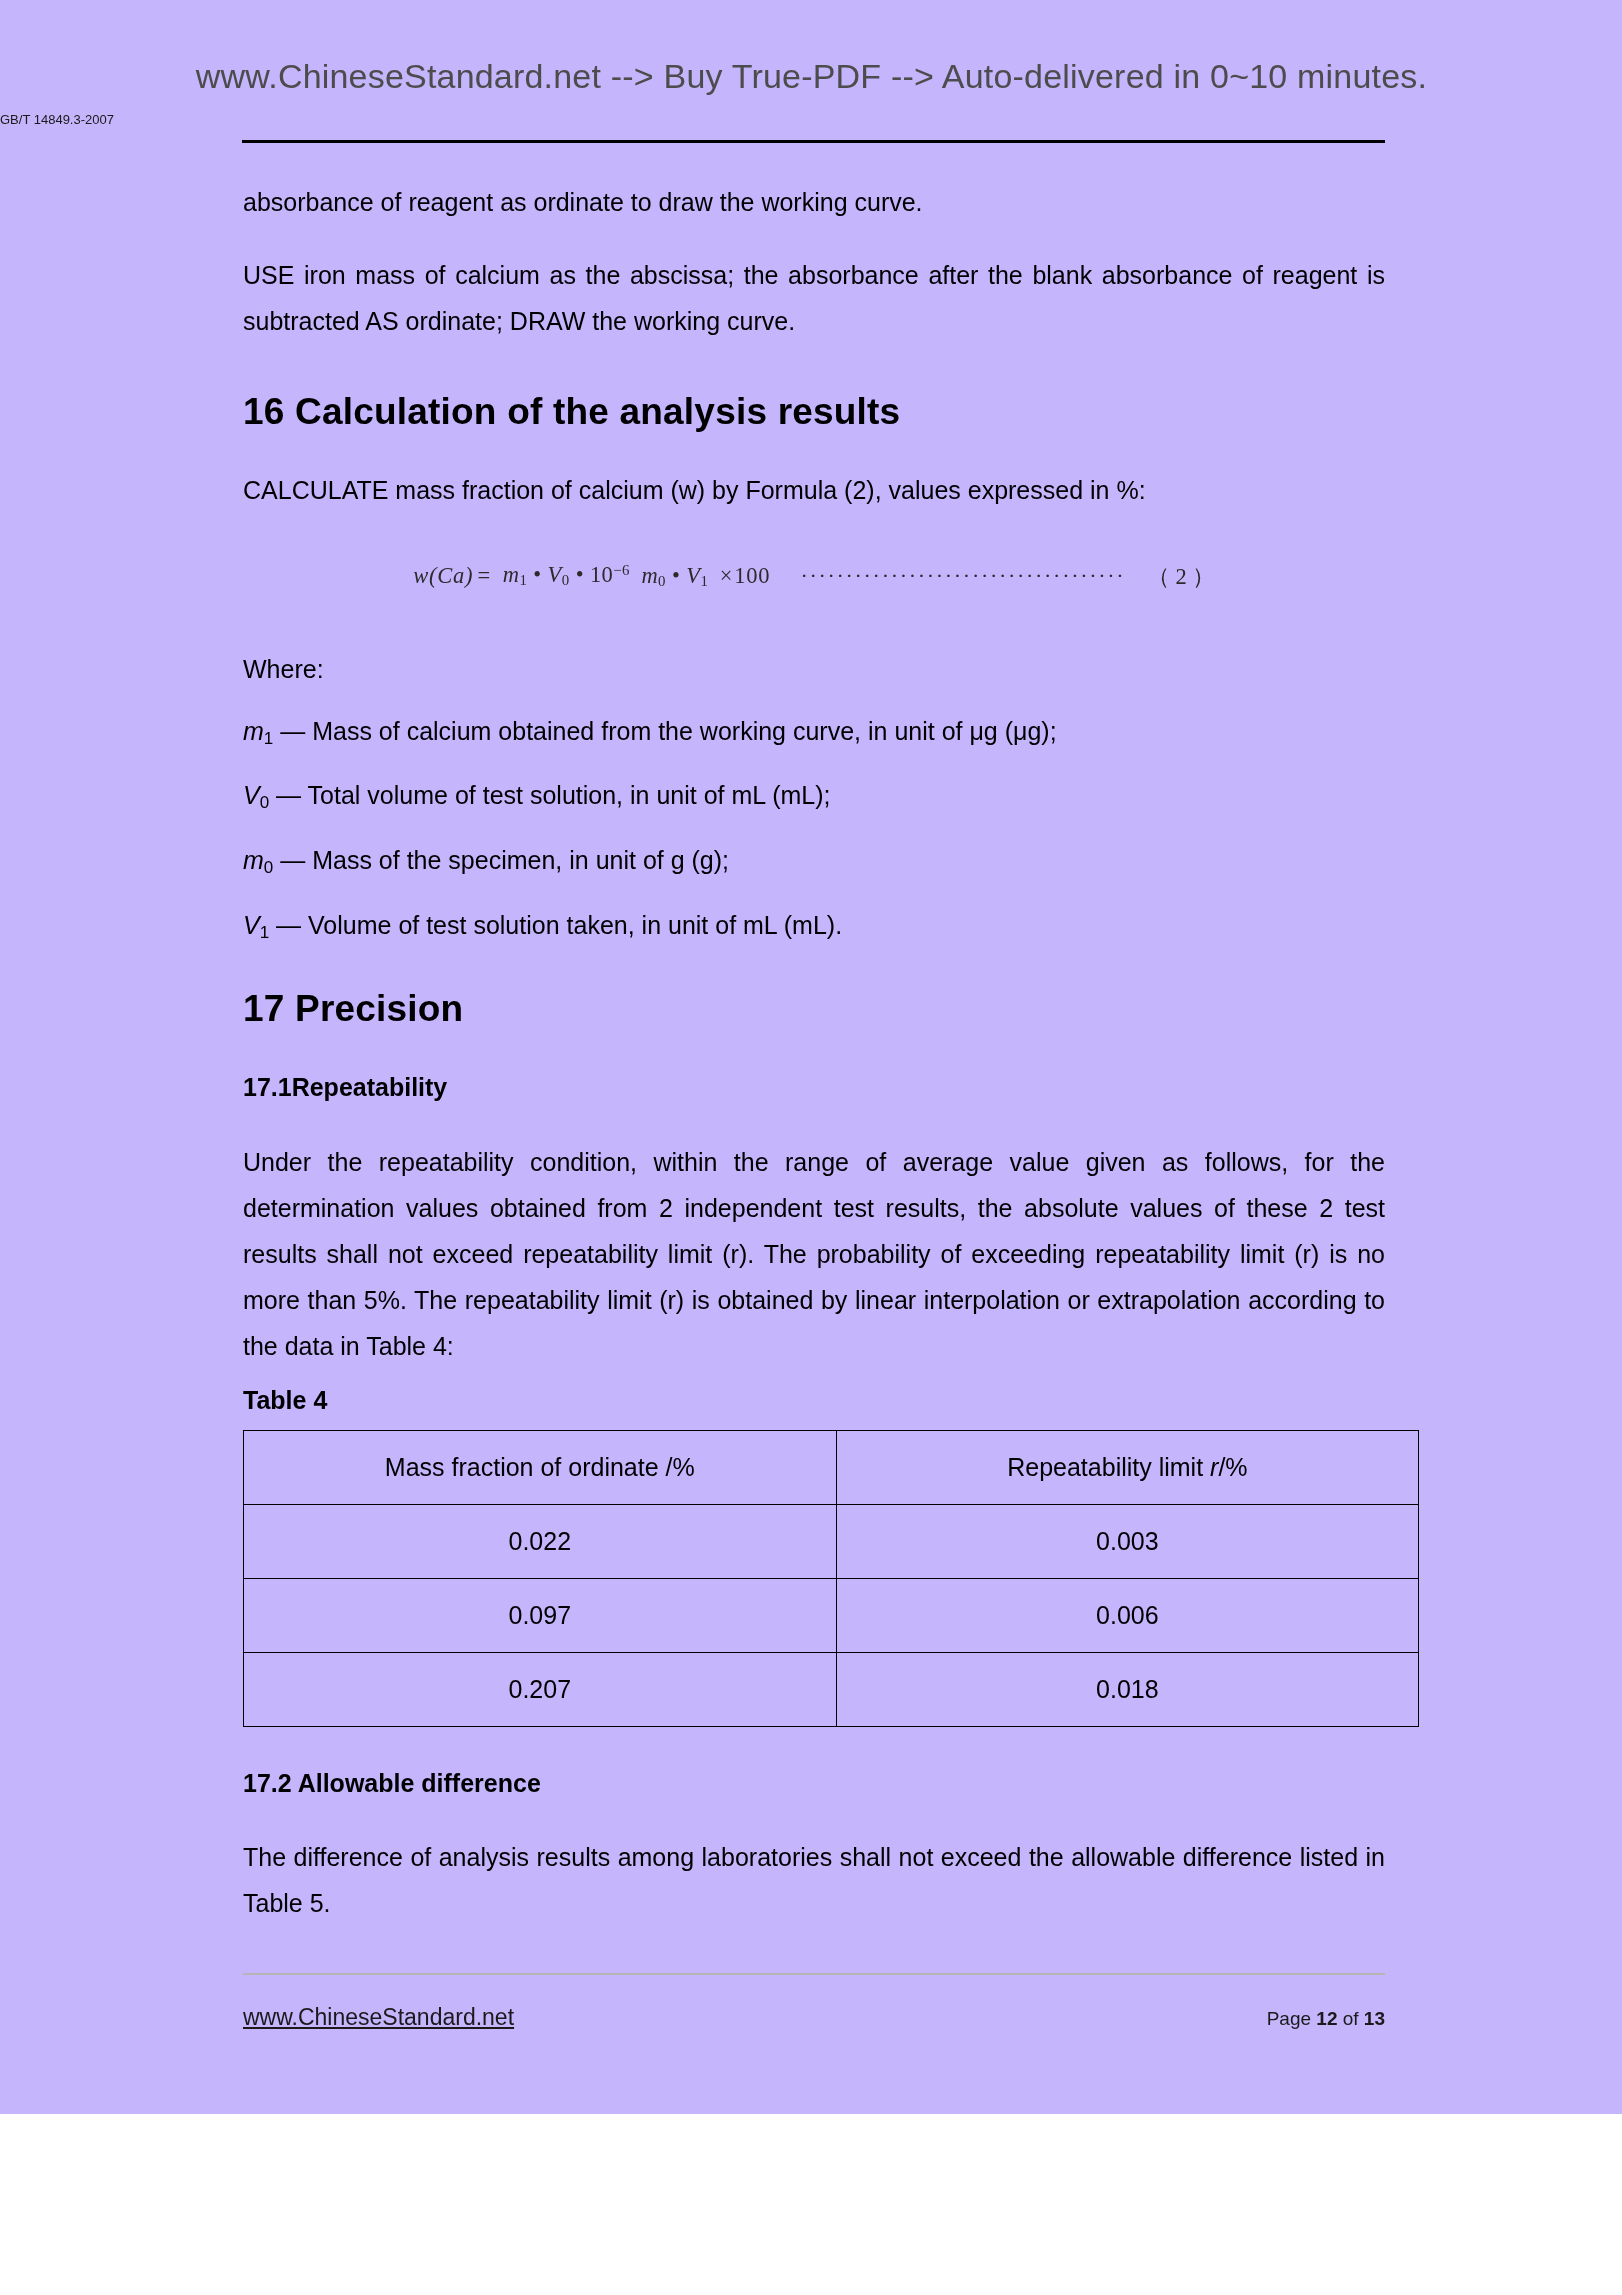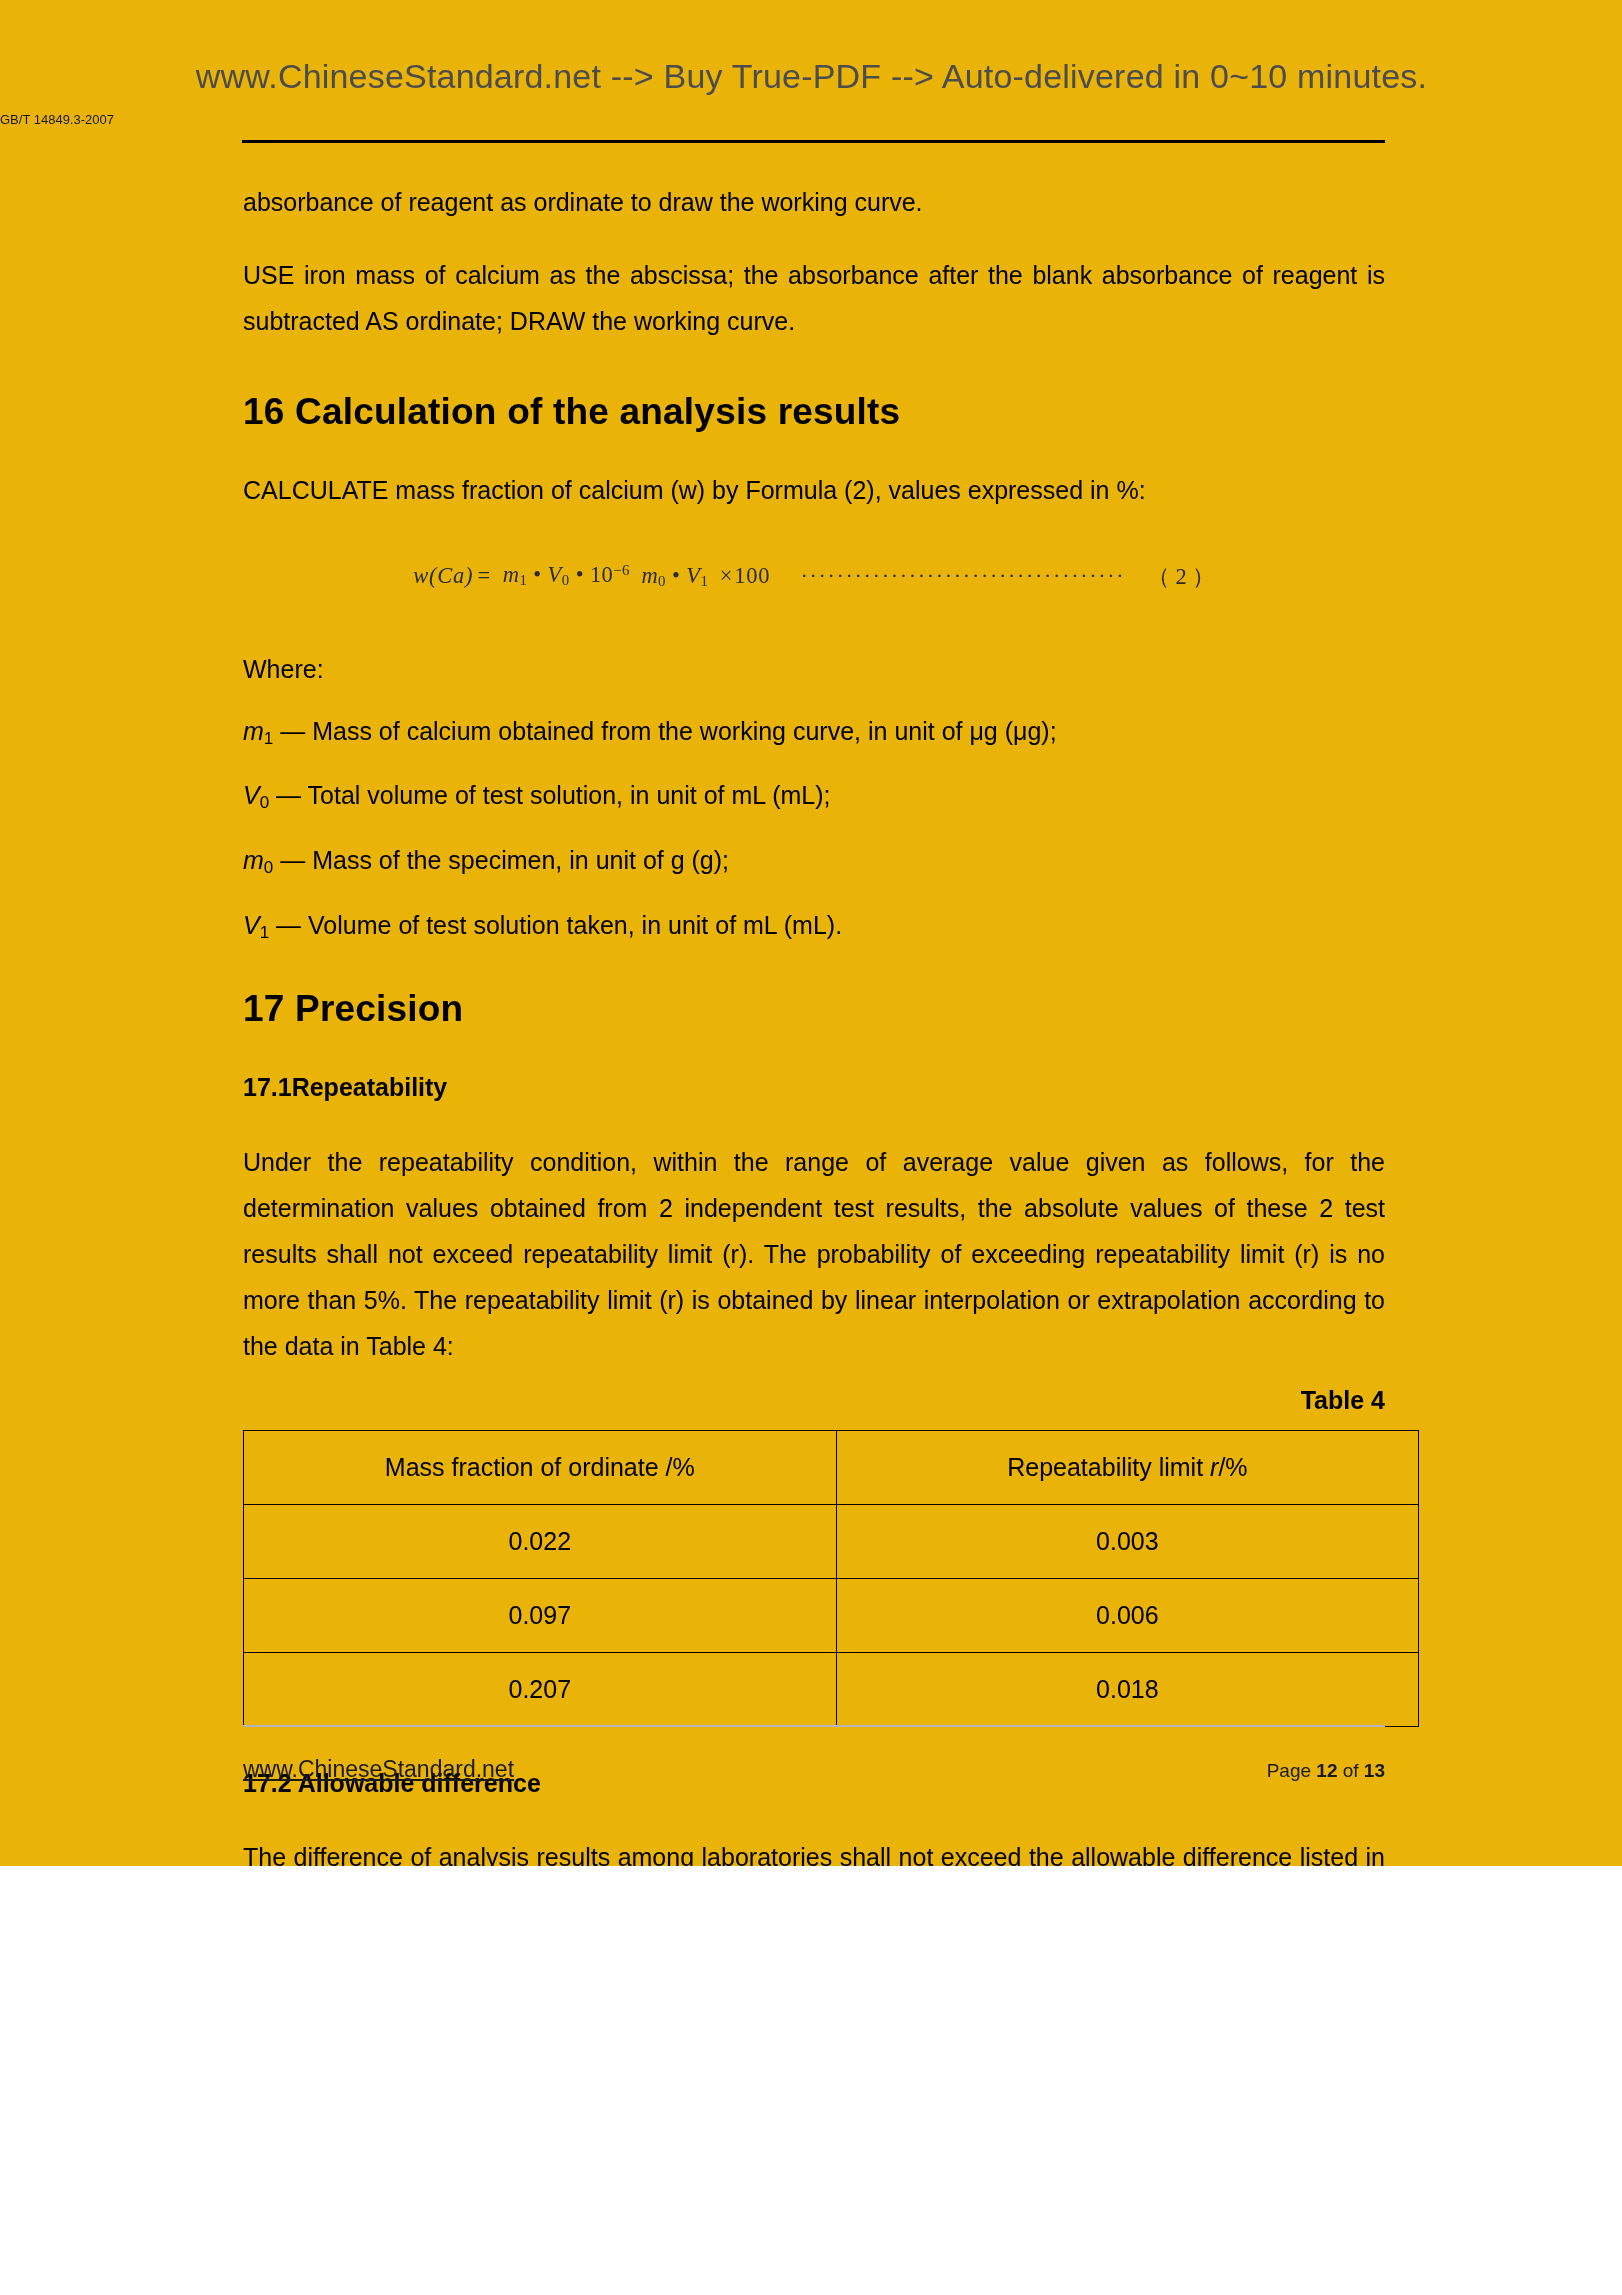--- a/index.html
+++ b/index.html
@@ -7,22 +7,22 @@
     padding: 0;
     background: #ffffff;
   }
   body {
     font-family: "Liberation Sans", sans-serif;
     color: #000000;
   }
   .page {
     position: relative;
     width: 1623px;
-    height: 1866px;
-    background: #eab308;
+    height: 2114px;
+    background: #c4b5fd;
     box-sizing: border-box;
     overflow: hidden;
   }
 
   
   .watermark-header {
     position: absolute;
     top: 57px;
     left: 0;
     width: 100%;
@@ -167,21 +167,21 @@
   .eqnum {
     margin-left: 22px;
     font-family: "Liberation Serif", serif;
     font-size: 22.5px;
     color: #2b2b2b;
     white-space: nowrap;
   }
 
   
   .table-caption {
-    text-align: right;
+    text-align: left;
     font-size: 25px;
     font-weight: bold;
     margin: 0 0 15px 0;
   }
   table.data-table {
     border-collapse: collapse;
     width: 1142px;
     table-layout: fixed;
   }
   table.data-table td {

